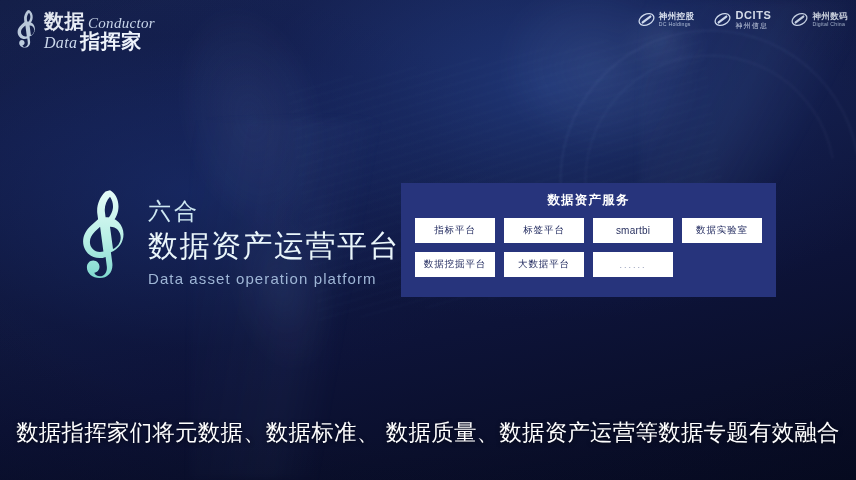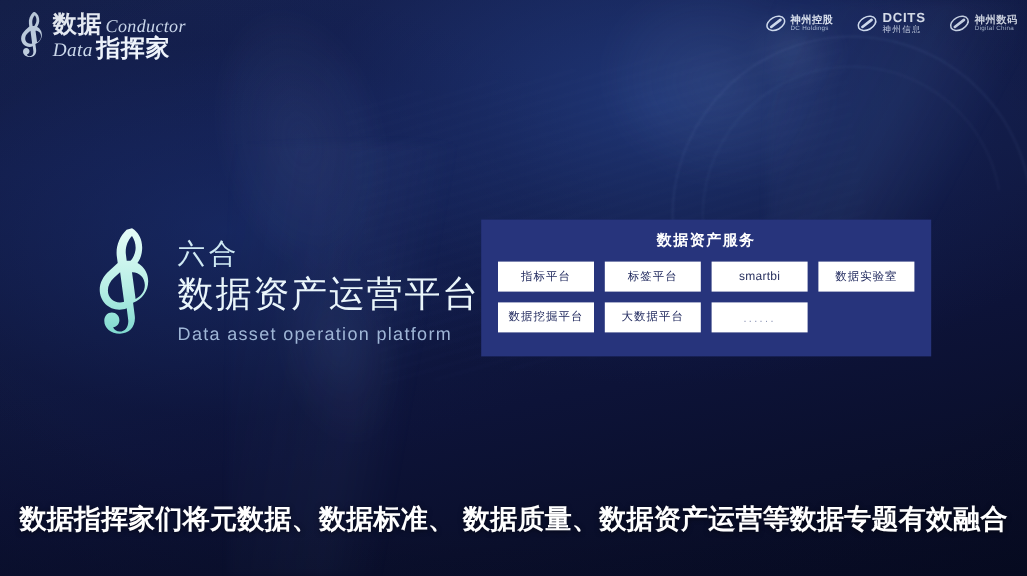--- a/index.html
+++ b/index.html
@@ -150,21 +150,21 @@
   }
   .card.latin { font-family:"Liberation Sans",sans-serif; font-size:10px; letter-spacing:.2px; color:#2a3260; }
   .card.dots { color:#8d96b5; letter-spacing:2px; font-size:9px; }
   .card.ghost { visibility:hidden; }
 
   
   #caption {
     position:absolute; left:0; right:0; top:417px;
     text-align:center;
     font-family:"Liberation Sans","DejaVu Sans",sans-serif;
-    font-weight:bold; font-size:22.5px; color:#ffffff;
+    font-weight:normal; font-size:22.5px; color:#ffffff;
     letter-spacing:.2px;
     text-shadow:0 1px 4px rgba(0,0,0,.55);
     white-space:nowrap;
   }
 </style>
 </head>
 <body>
 
 <div id="slide">
 

